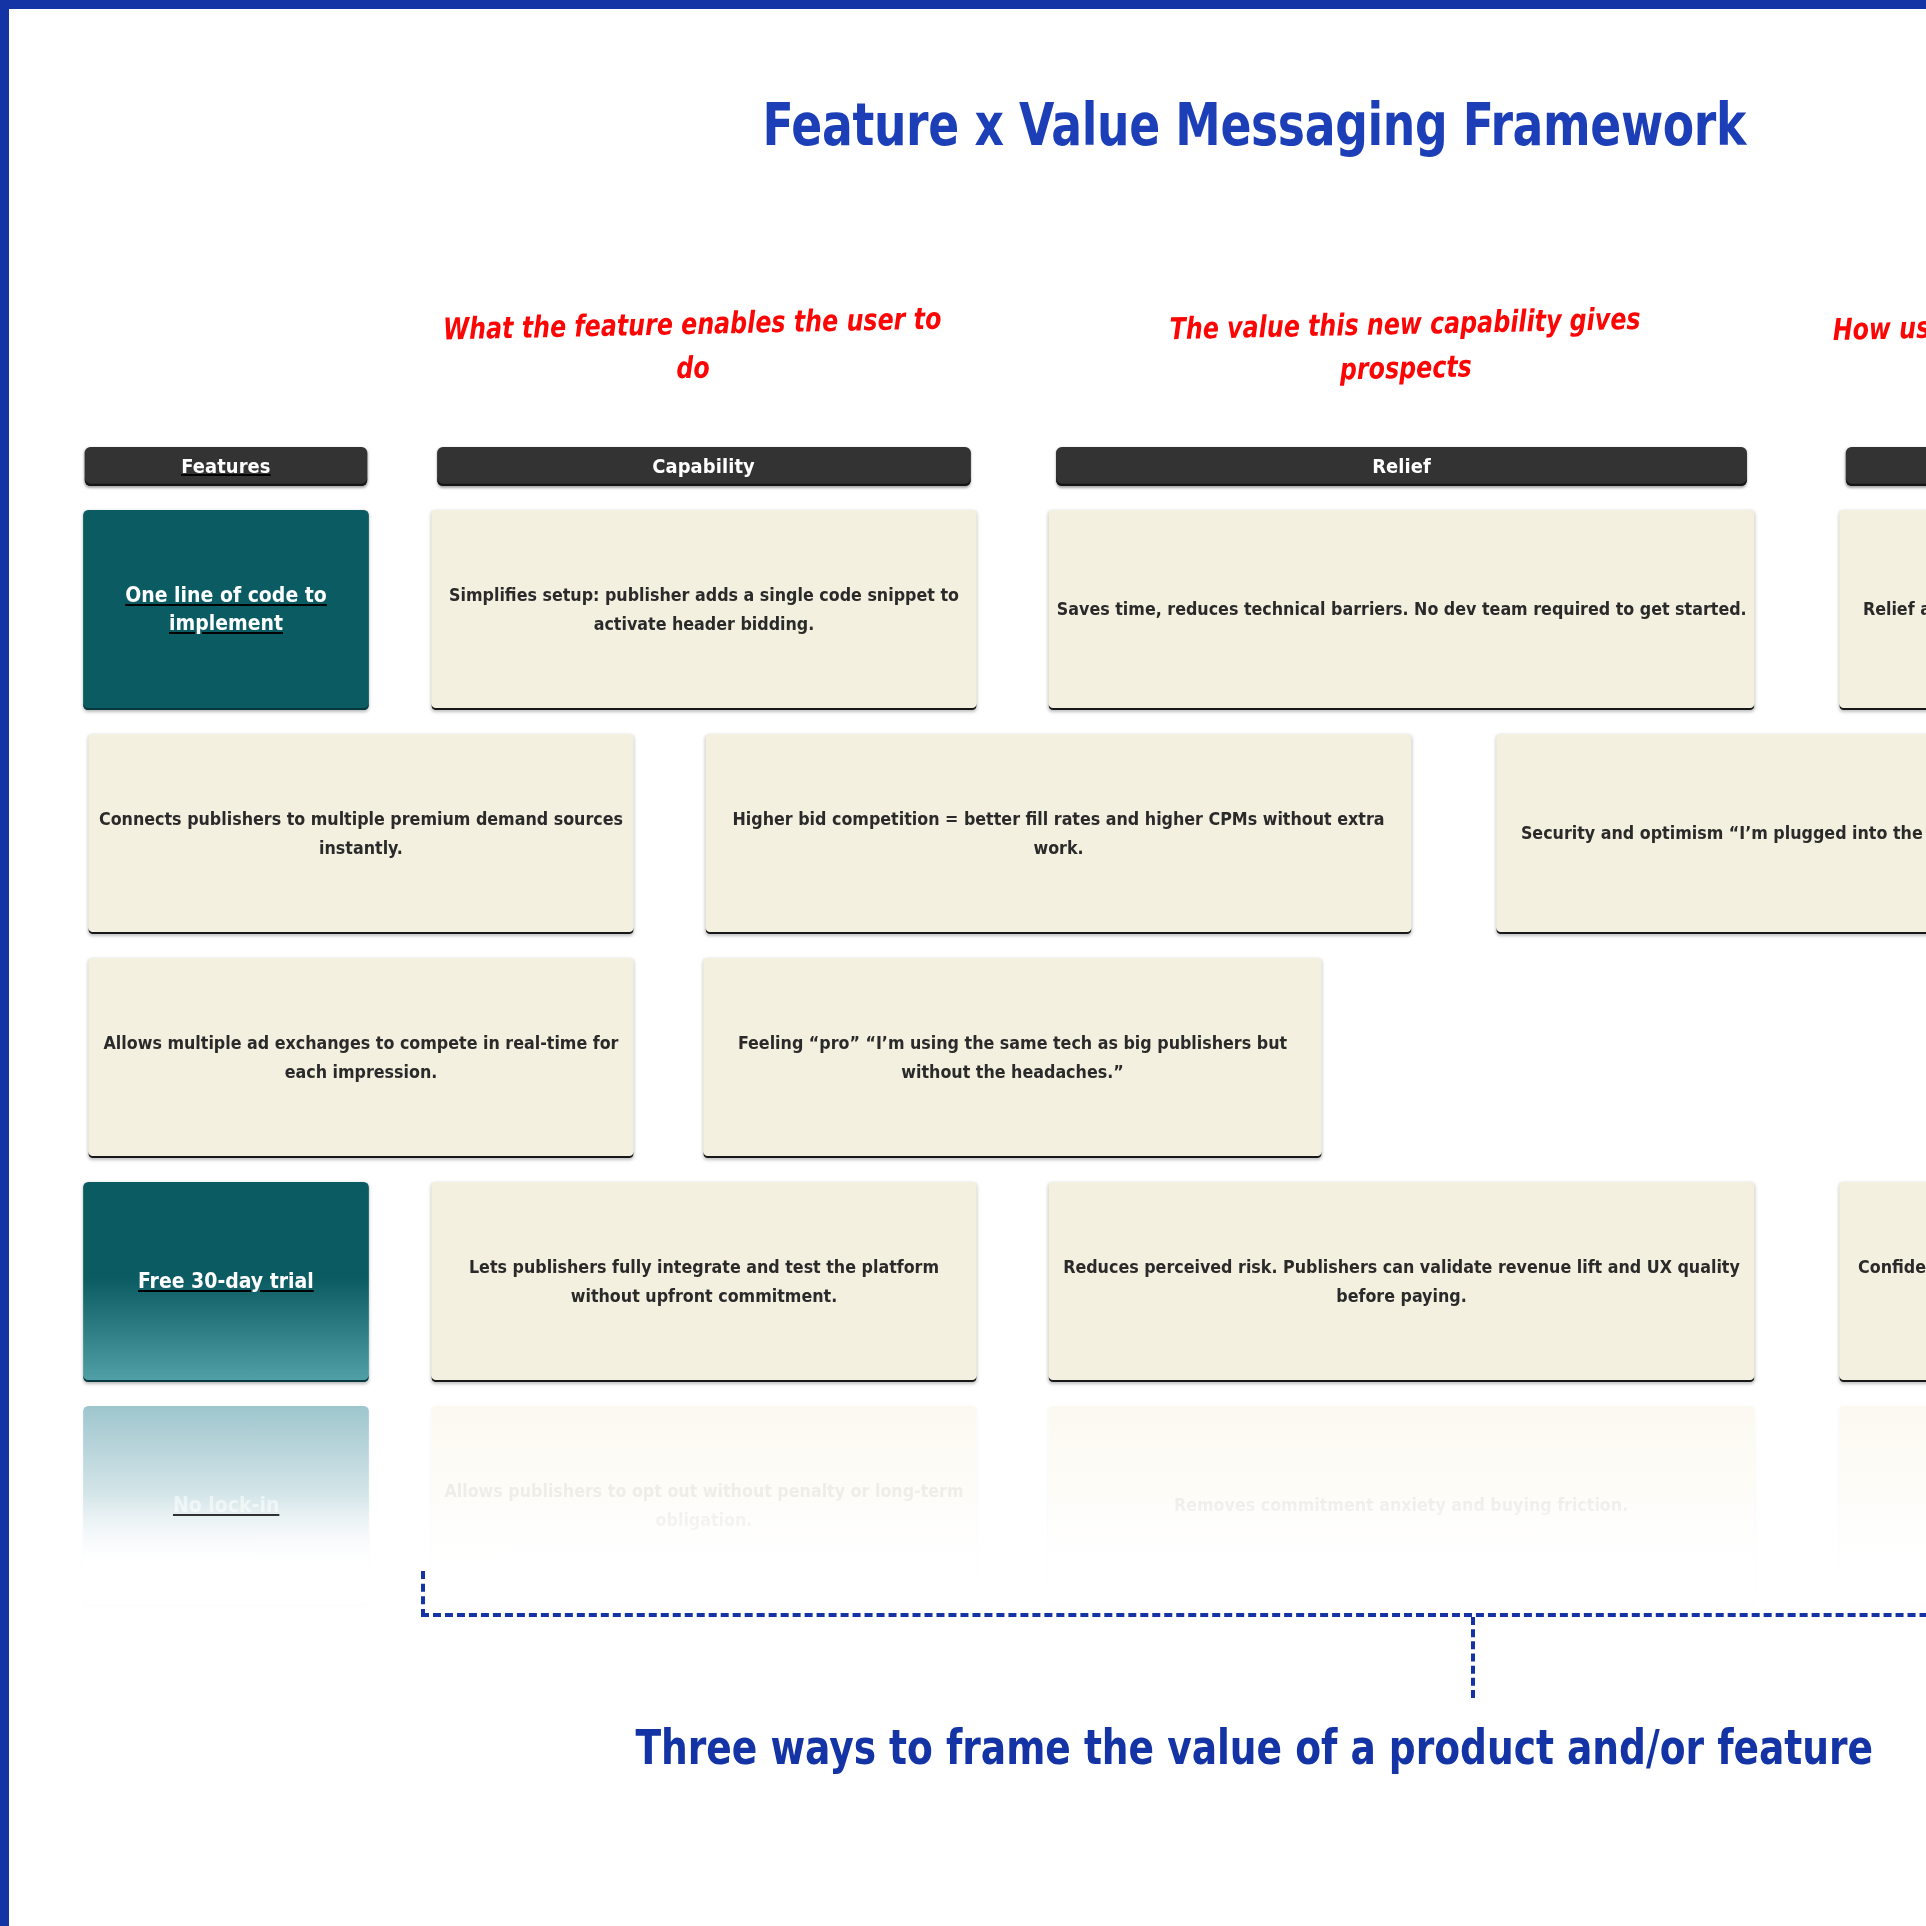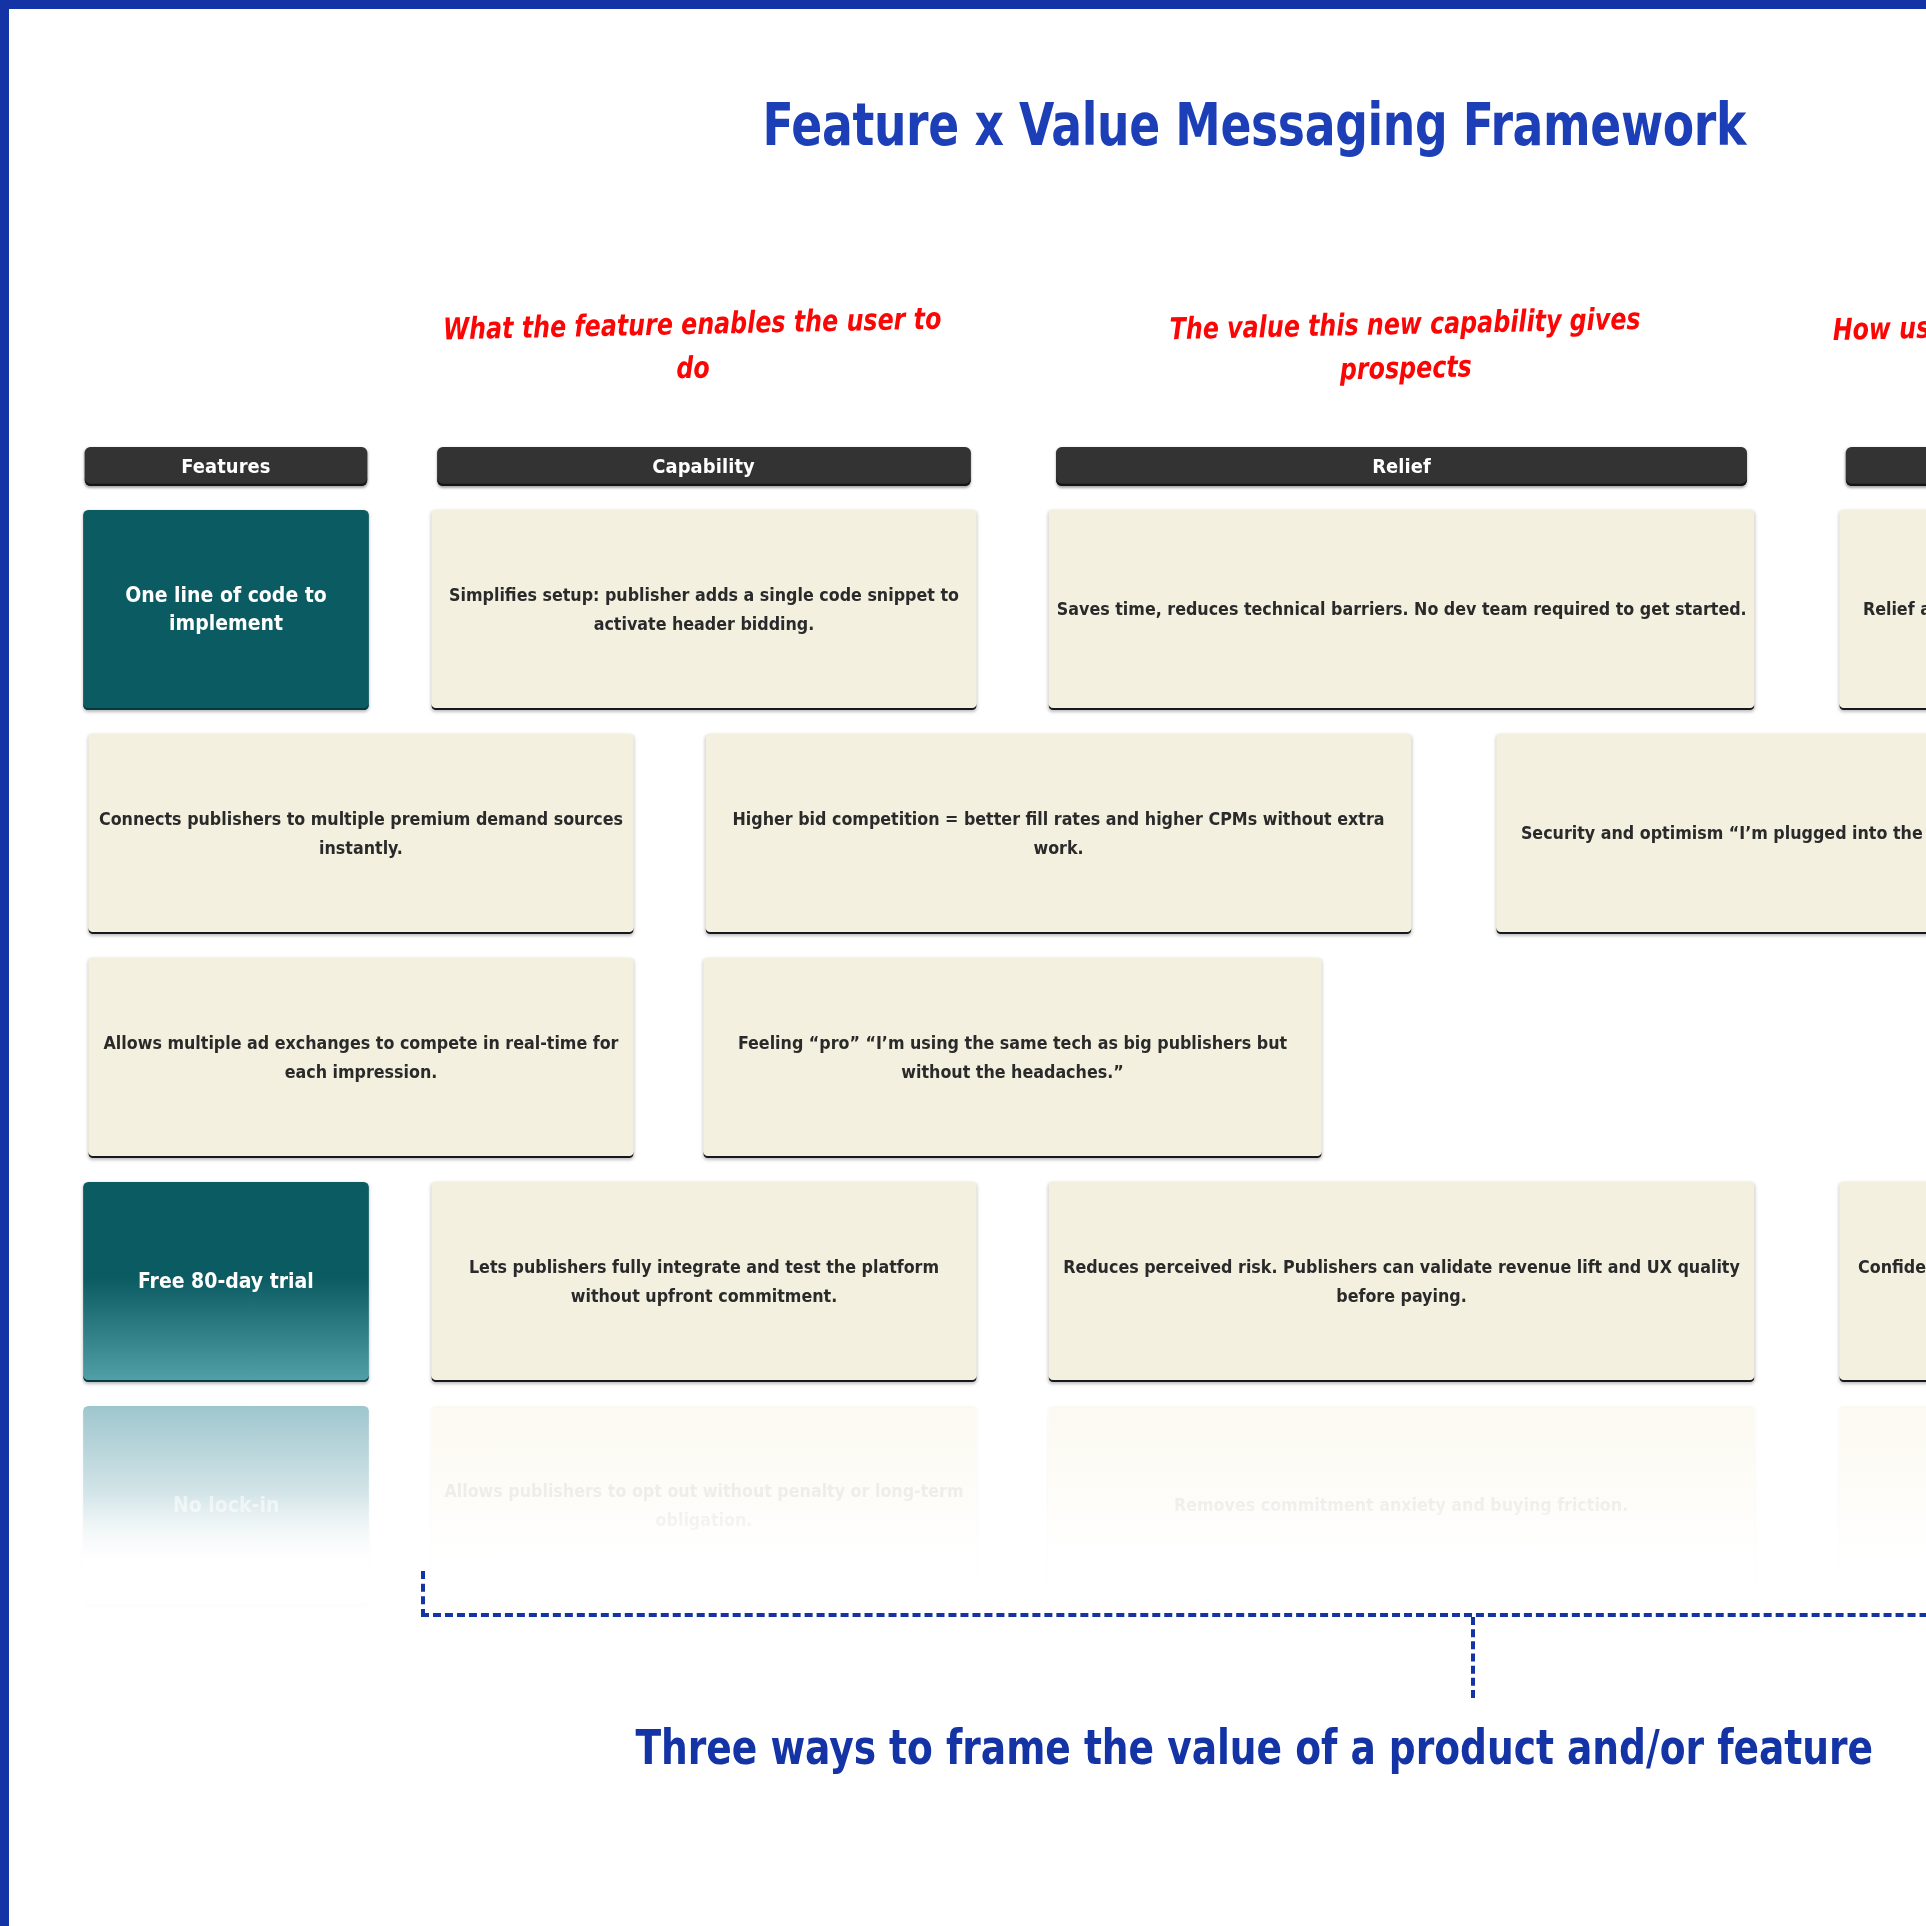--- a/index.html
+++ b/index.html
@@ -72,21 +72,21 @@
     position: absolute;
     left: 65px;
     top: 438px;
     width: 2400px;
   }
   .grid-row {
     display: flex;
     gap: 0;
     margin-bottom: 24px;
   }
-  .col-feature    { width: 304px;  margin-right: 39px; flex: none; }
+  .col-feature    { width: 304px;  margin-right: 39px; flex: none; text-decoration: underline; }
   .col-capability { width: 574px; margin-right: 39px; flex: none; }
   .col-benefit    { width: 743px; margin-right: 50px; flex: none; }
   .col-emotional  { width: 651px; flex: none; }
 
   
   .head-cell {
     background: #333333;
     color: #ffffff;
     border-radius: 6.2px;
     height: 39px;
@@ -297,21 +297,21 @@
         <div class="col-emotional">
             <div class="body-cell">
               <span>Feeling “pro” “I’m using the same tech as big publishers but without the headaches.”</span>
             </div>
           </div>
       </div>
 
       <div class="grid-row row-h4 row-fade4">
         <div class="col-feature">
             <div class="feat-cell">
-              <span>Free 80-day trial</span>
+              <span>Free 30-day trial</span>
             </div>
           </div>
         <div class="col-capability">
             <div class="body-cell">
               <span>Lets publishers fully integrate and test the platform without upfront commitment.</span>
             </div>
           </div>
         <div class="col-benefit">
             <div class="body-cell">
               <span>Reduces perceived risk.  Publishers can validate revenue lift and UX quality before paying.</span>

